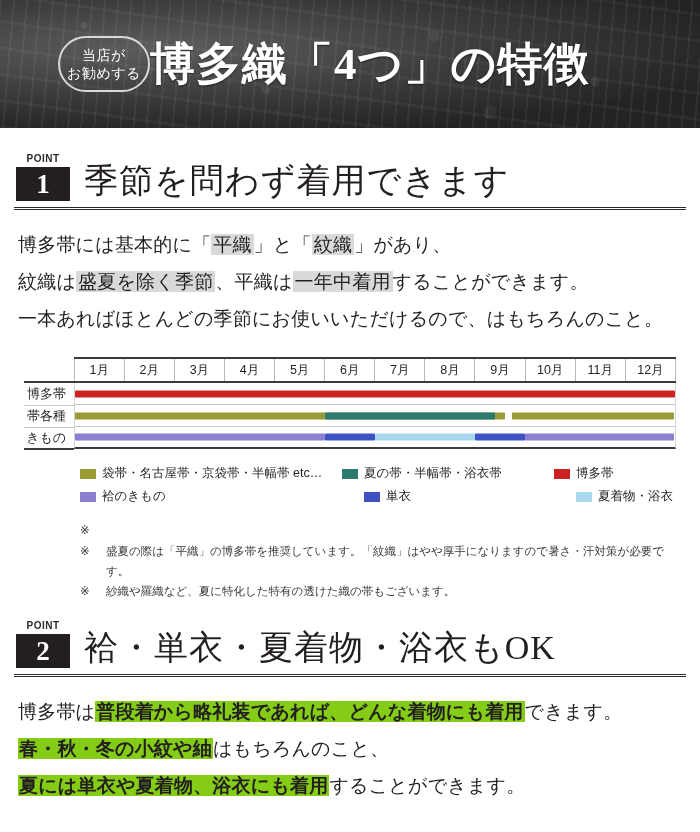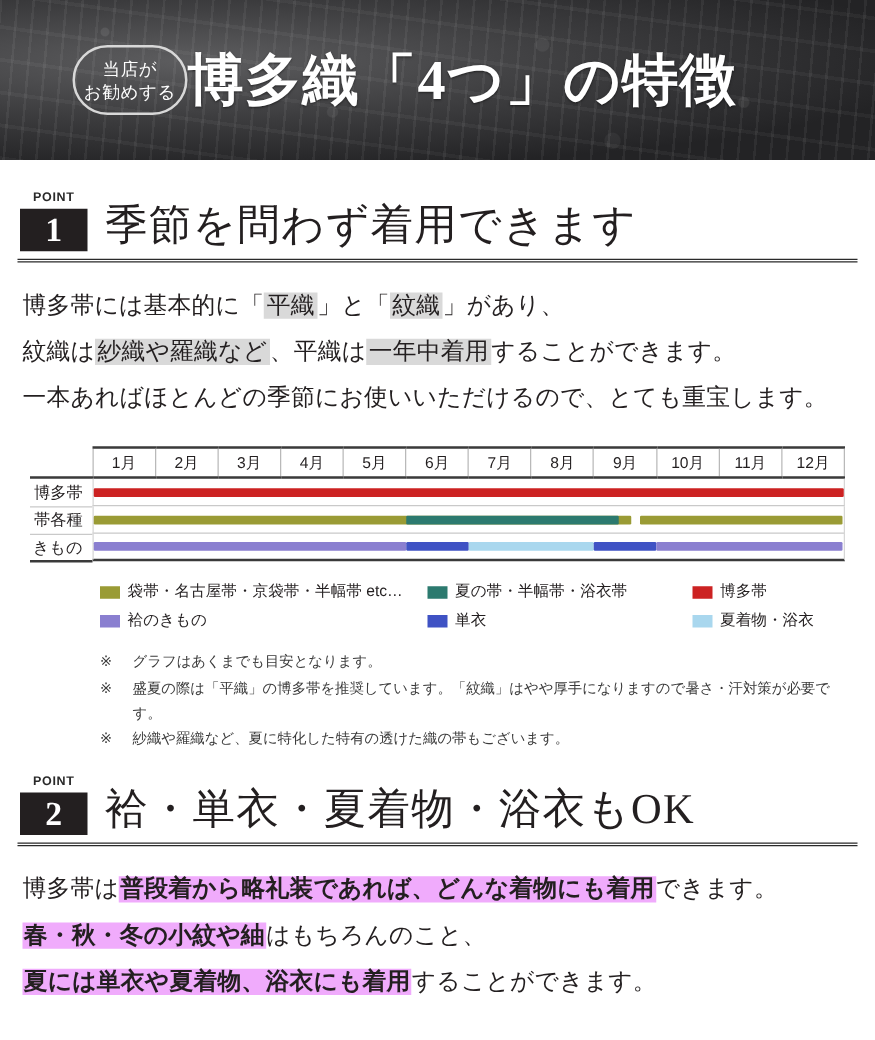--- a/index.html
+++ b/index.html
@@ -120,21 +120,21 @@
   .para {
     font-size: 19px;
     line-height: 1.95;
     letter-spacing: .2px;
     margin: 0;
     padding: 0 4px;
     white-space: nowrap;
   }
   .para.first { margin-top: 16px; }
   .mark-gray { background: #d9d9d9; padding: 0 2px; }
-  .mark-yellow { background: #f0abfc; padding: 0 1px; }
+  .mark-yellow { background: #84cc16; padding: 0 1px; }
   .bold { font-weight: 700; }
 
   
   .chart-wrap { margin: 20px 10px 0 10px; }
   table.sched {
     border-collapse: collapse;
     width: 100%;
     table-layout: fixed;
     font-size: 12px;
   }
@@ -223,22 +223,22 @@
   <div class="point-head" style="margin-top:26px;">
     <div class="point-badge">
       <span class="plabel">POINT</span>
       <span class="pnum">1</span>
     </div>
     <div class="point-title">季節を問わず着用できます</div>
   </div>
 
   <div id="p1-body">
       <div class="para first"><span>博多帯には基本的に「</span><span class="mark-gray">平織</span><span>」と「</span><span class="mark-gray">紋織</span><span>」があり、</span></div>
-      <div class="para"><span>紋織は</span><span class="mark-gray">紗織や羅織など</span><span>、平織は</span><span class="mark-gray">一年中着用</span><span>することができます。</span></div>
-      <div class="para"><span>一本あればほとんどの季節にお使いいただけるので、とても重宝します。</span></div>
+      <div class="para"><span>紋織は</span><span class="mark-gray">盛夏を除く季節</span><span>、平織は</span><span class="mark-gray">一年中着用</span><span>することができます。</span></div>
+      <div class="para"><span>一本あればほとんどの季節にお使いいただけるので、はもちろんのこと。</span></div>
     </div>
 
   <div class="chart-wrap">
     <table class="sched">
       <thead>
         <tr id="sched-head">
             <th class="corner"></th>
             <th>1月</th>
             <th>2月</th>
             <th>3月</th>
@@ -300,35 +300,34 @@
           <div class="litem" style="width: auto;">
             <span class="sw" style="background: rgb(204, 34, 34);"></span>
             <span>博多帯</span>
           </div>
         </div>
         <div class="lrow">
           <div class="litem" style="width: 262px;">
             <span class="sw" style="background: rgb(138, 127, 208);"></span>
             <span>袷のきもの</span>
           </div>
-          <div class="litem" style="width: 212px;">
+          <div class="litem" style="width: 212px; margin-left: 22px;">
             <span class="sw" style="background: rgb(63, 82, 196);"></span>
             <span>単衣</span>
           </div>
           <div class="litem" style="width: auto;">
             <span class="sw" style="background: rgb(169, 215, 238);"></span>
             <span>夏着物・浴衣</span>
           </div>
         </div>
       </div>
 
     <div class="notes" id="notes">
         <div class="nrow">
           <span class="nmark">※</span>
-          <span>グラフはあくまでも目安となります。</span>
         </div>
         <div class="nrow">
           <span class="nmark">※</span>
           <span>盛夏の際は「平織」の博多帯を推奨しています。「紋織」はやや厚手になりますので暑さ・汗対策が必要です。</span>
         </div>
         <div class="nrow">
           <span class="nmark">※</span>
           <span>紗織や羅織など、夏に特化した特有の透けた織の帯もございます。</span>
         </div>
       </div>

